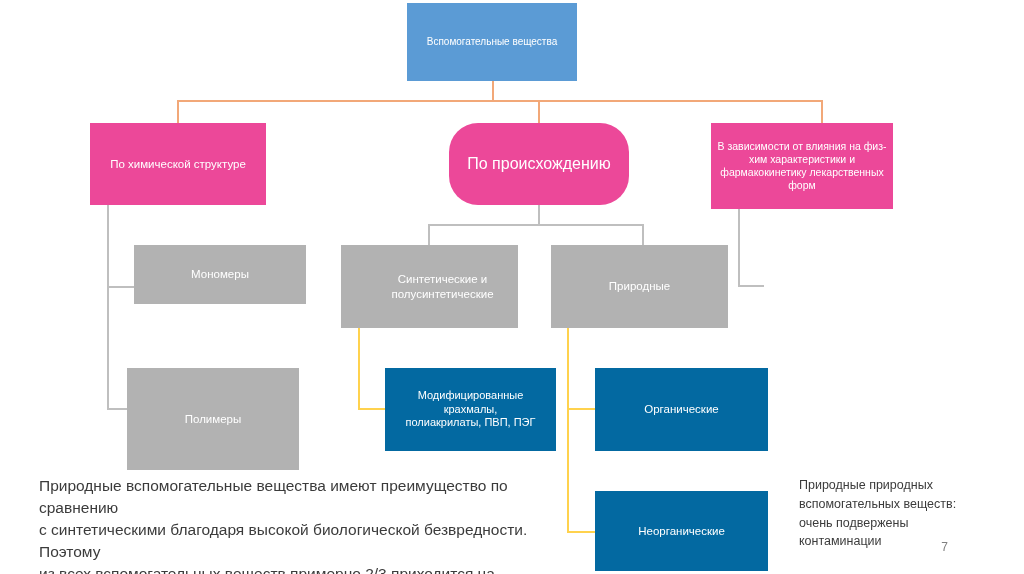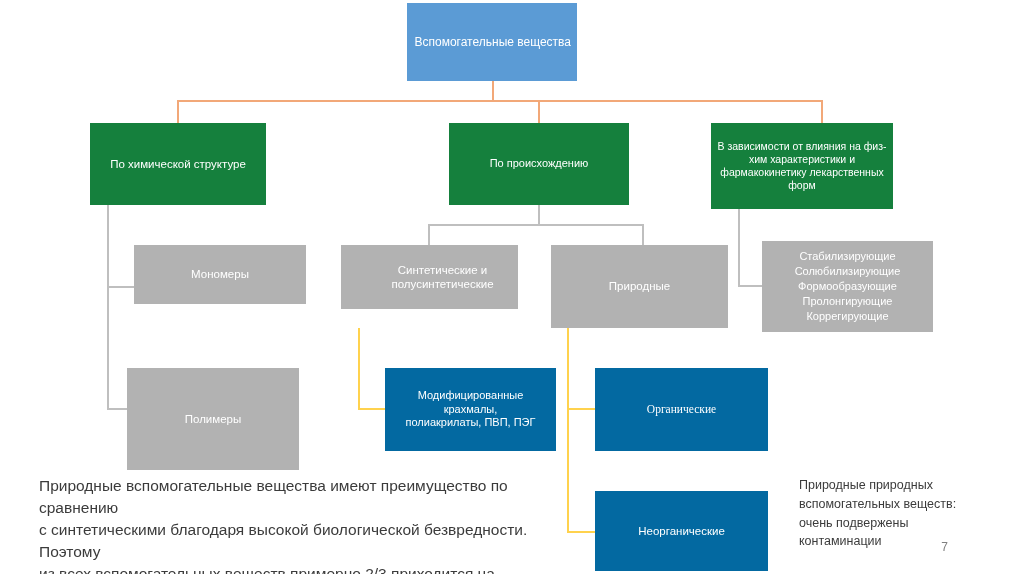--- a/index.html
+++ b/index.html
@@ -20,21 +20,21 @@
     box-sizing: border-box;
     display: flex;
     align-items: center;
     justify-content: center;
     text-align: center;
     color: #ffffff;
     line-height: 1.25;
     padding: 2px 6px;
   }
   .node-blue   { background: #5b9bd5; }
-  .node-orange { background: #15803d; }
+  .node-orange { background: #ec4899; }
   .node-gray   { background: #b2b2b2; }
   .node-yellow { background: #0369a1; }
 
   .node-label { display: block; width: 100%; }
 
   .conn {
     position: absolute;
     box-sizing: border-box;
   }
   .conn-orange { background: #f2a878; }
@@ -91,78 +91,69 @@
   <div class="conn conn-yellow" style="left:358px; top:328px; width:2px; height:82px;"></div>
   <div class="conn conn-yellow" style="left:358px; top:408px; width:28px; height:2px;"></div>
 
   <div class="conn conn-yellow" style="left:567px; top:328px; width:2px; height:204px;"></div>
   <div class="conn conn-yellow" style="left:567px; top:408px; width:28px; height:2px;"></div>
   <div class="conn conn-yellow" style="left:567px; top:531px; width:28px; height:2px;"></div>
 
   <div class="conn conn-gray" style="left:738px; top:209px; width:2px; height:77px;"></div>
   <div class="conn conn-gray" style="left:738px; top:285px; width:26px; height:2px;"></div>
 
-  <div class="node node-blue" style="left:407px; top:3px; width:170px; height:78px; font-size:12px;text-align:right;">
+  <div class="node node-blue" style="left:407px; top:3px; width:170px; height:78px; font-size:10px;">
     <span class="node-label">Вспомогательные вещества</span>
   </div>
 
   <div class="node node-orange" style="left:90px; top:123px; width:176px; height:82px; font-size:11.5px;">
     <span class="node-label">По химической структуре</span>
   </div>
 
-  <div class="node node-orange" style="left:449px; top:123px; width:180px; height:82px; font-size:11px;">
+  <div class="node node-orange" style="left:449px; top:123px; width:180px; height:82px; font-size:16px;border-radius:29px;">
     <span class="node-label">По происхождению</span>
   </div>
 
   <div class="node node-orange multi-line" style="left:711px; top:123px; width:182px; height:86px; font-size:10.5px;">
     <span class="node-label">
       <span>В зависимости от влияния на физ-</span>
       <span>хим характеристики и</span>
       <span>фармакокинетику лекарственных</span>
       <span>форм</span>
     </span>
   </div>
 
   <div class="node node-gray" style="left:134px; top:245px; width:172px; height:59px; font-size:11.5px;">
     <span class="node-label">Мономеры</span>
   </div>
 
   <div class="node node-gray" style="left:119px; top:368px; width:172px; height:102px; font-size:11.5px;margin-left:8px;">
     <span class="node-label">Полимеры</span>
   </div>
 
-  <div class="node node-gray multi-line" style="left:341px; top:245px; width:177px; height:64px; font-size:11.5px;padding-left:32px;">
+  <div class="node node-gray multi-line" style="left:341px; top:245px; width:177px; height:83px; font-size:11.5px;padding-left:32px;">
     <span class="node-label">
       <span>Синтетические и</span>
       <span>полусинтетические</span>
     </span>
   </div>
 
   <div class="node node-gray" style="left:551px; top:245px; width:177px; height:83px; font-size:11.5px;">
     <span class="node-label">Природные</span>
   </div>
 
-  <div class="node node-gray multi-line" style="left:762px; top:241px; width:171px; height:91px; font-size:11px; line-height:1.38;">
-    <span class="node-label">
-      <span>Стабилизирующие</span>
-      <span>Солюбилизирующие</span>
-      <span>Формообразующие</span>
-      <span>Пролонгирующие</span>
-      <span>Коррегирующие</span>
-    </span>
-  </div>
 
   <div class="node node-yellow multi-line" style="left:385px; top:368px; width:171px; height:83px; font-size:11px;">
     <span class="node-label">
       <span>Модифицированные крахмалы,</span>
       <span>полиакрилаты, ПВП, ПЭГ</span>
     </span>
   </div>
 
-  <div class="node node-yellow" style="left:595px; top:368px; width:173px; height:83px; font-size:11.5px;font-family:Liberation Serif, serif;">
+  <div class="node node-yellow" style="left:595px; top:368px; width:173px; height:83px; font-size:11.5px;">
     <span class="node-label">Органические</span>
   </div>
 
   <div class="node node-yellow" style="left:595px; top:491px; width:173px; height:80px; font-size:11.5px;">
     <span class="node-label">Неорганические</span>
   </div>
 
   <div class="note note-left multi-line">
     <span>Природные вспомогательные вещества имеют преимущество по сравнению</span>
     <span>с синтетическими благодаря высокой биологической безвредности. Поэтому</span>

